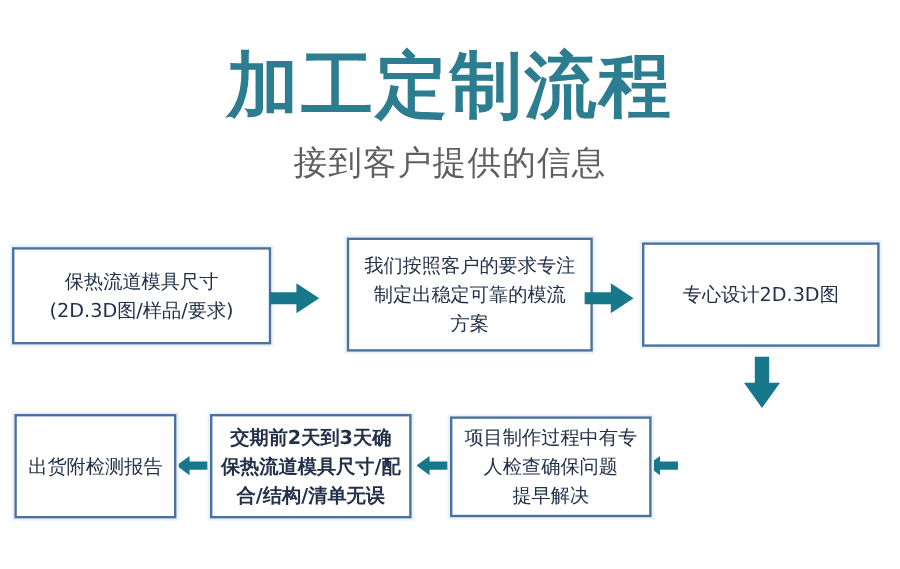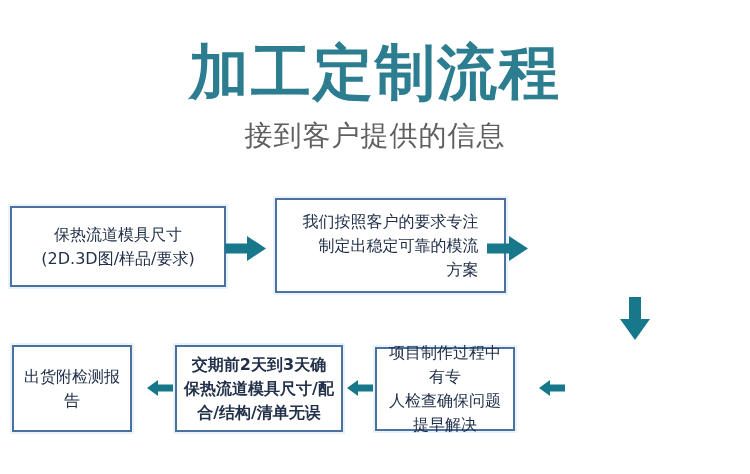--- a/index.html
+++ b/index.html
@@ -49,26 +49,26 @@
     align-items: center;
     justify-content: center;
     text-align: center;
     white-space: pre-line;
     font-size: 16px;
     line-height: 1.5;
     color: var(--box_text, #22304a);
     padding: 4px 6px;
   }
   .s1 { left: 10px;  top: 206px; width: 216px; height: 81px; }
-  .s2 { left: 275px; top: 198px; width: 231px; height: 95px; text-align: right; }
+  .s2 { left: 289px; top: 198px; width: 205px; height: 95px; }
   .s3 { left: 535px; top: 202px; width: 198px; height: 87px; }
   .s4 { left: 568px; top: 346px; width: 165px; height: 84px; }
-  .s5 { left: 375px; top: 347px; width: 140px; height: 84px; }
+  .s5 { left: 375px; top: 347px; width: 168px; height: 84px; }
   .s6 { left: 175px; top: 345px; width: 168px; height: 87px; font-weight: bold; }
-  .s7 { left: 12px;  top: 345px; width: 120px; height: 87px; }
+  .s7 { left: 12px;  top: 345px; width: 135px; height: 87px; }
   .arrow { position: absolute; }
   .a1 { left: 225px; top: 236px; width: 41px; height: 25px; }
   .a2 { left: 487px; top: 236px; width: 41px; height: 25px; }
   .a3 { left: 620px; top: 297px; width: 30px; height: 43px; }
   .a4 { left: 539px; top: 380px; width: 26px; height: 16px; }
   .a5 { left: 347px; top: 380px; width: 26px; height: 16px; }
   .a6 { left: 147px; top: 380px; width: 26px; height: 16px; }
 </style>
 </head>
 <body>
@@ -86,20 +86,21 @@
   </svg>
 
   <div class="step s2">我们按照客户的要求专注
 制定出稳定可靠的模流
 方案</div>
 
   <svg class="arrow a2" viewBox="0 0 41 25" xmlns="http://www.w3.org/2000/svg">
     <polygon points="0,7.5 22,7.5 22,0 41,12.5 22,25 22,17.5 0,17.5" fill="#17788c"></polygon>
   </svg>
 
+  <div class="step s3">专心设计2D.3D图</div>
 
   <svg class="arrow a3" viewBox="0 0 30 43" xmlns="http://www.w3.org/2000/svg">
     <polygon points="9,0 21,0 21,22 30,22 15,43 0,22 9,22" fill="#17788c"></polygon>
   </svg>
 
 
   <svg class="arrow a4" viewBox="0 0 26 16" xmlns="http://www.w3.org/2000/svg">
     <polygon points="26,4.5 11,4.5 11,0 0,8 11,16 11,11.5 26,11.5" fill="#17788c"></polygon>
   </svg>
 

